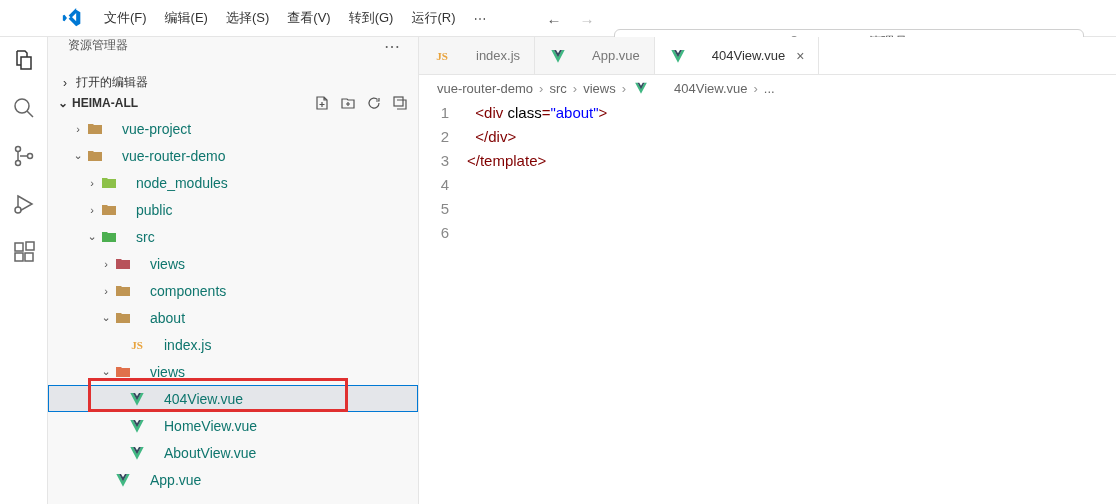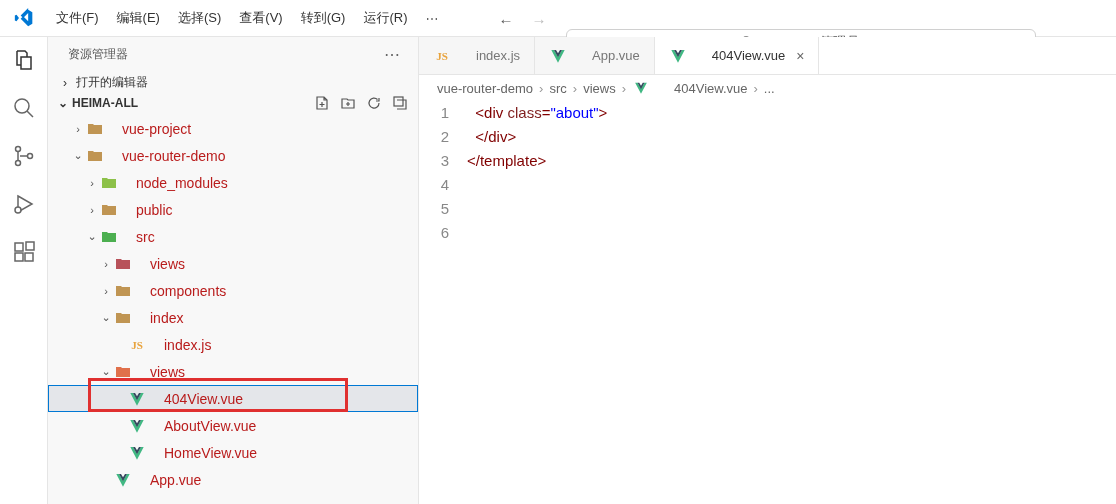--- a/index.html
+++ b/index.html
@@ -1,64 +1,64 @@
 <!DOCTYPE html>
 <html><head>
 <meta charset="utf-8">
 <style>
 * { margin: 0; padding: 0; box-sizing: border-box; font-family: "Segoe UI", "Microsoft YaHei", sans-serif; }
 body { width: 1116px; height: 504px; overflow: hidden; background: #fff; color: #333; font-size: 13px; }
-.titlebar { height: 37px; display: flex; align-items: center; background: #fff; border-bottom: 1px solid #e5e5e5; }
+.titlebar { height: 37px; display: flex; align-items: center; background: #fff; border-bottom: 1px solid #e5e5e5; padding-left: 48px; }
 .titlebar .logo { width: 48px; display: flex; align-items: center; justify-content: center; }
 .menu-items { display: flex; gap: 2px; }
 .menu-item { padding: 4px 8px; cursor: pointer; color: #333; border-radius: 4px; }
 .menu-ellipsis { padding: 4px 10px; cursor: pointer; }
 .nav-arrows { display: flex; gap: 18px; margin-left: 50px; margin-right: 20px; color: #555; }
 .nav-arrow { cursor: pointer; font-size: 15px; }
 .nav-arrow.disabled { color: #bbb; }
 .command-center { flex: 1; max-width: 470px; height: 26px; background: #fff; border: 1px solid #d0d0d0; border-radius: 6px; display: flex; align-items: center; justify-content: center; gap: 6px; color: #555; margin-right: 10px; margin-top: 48px; }
 .command-center svg { width: 14px; height: 14px; }
 
 .main { display: flex; height: calc(100% - 37px); }
 .activity-bar { width: 48px; background: #fff; border-right: 1px solid #e5e5e5; display: flex; flex-direction: column; align-items: center; padding-top: 10px; gap: 22px; }
 .activity-icon { width: 26px; height: 26px; color: #666; cursor: pointer; display: flex; align-items: center; justify-content: center; }
 .activity-icon.active { color: #333; }
 
 .sidebar { width: 371px; background: #f8f8f8; border-right: 1px solid #e5e5e5; display: flex; flex-direction: column; }
-.sidebar-header { height: 35px; display: flex; align-items: center; justify-content: space-between; padding: 0 18px 0 20px; color: #555; }
+.sidebar-header { height: 35px; display: flex; align-items: flex-start; justify-content: space-between; padding: 0 18px 0 20px; color: #555; }
 .sidebar-title { font-size: 12px; }
 .sidebar-ellipsis { cursor: pointer; color: #666; font-size: 16px; }
 .section-header { display: flex; align-items: center; padding: 2px 10px; gap: 4px; cursor: pointer; font-size: 12px; }
 .section-header .chev { width: 14px; display: inline-block; text-align: center; }
 .folder-header { display: flex; align-items: center; justify-content: space-between; padding: 2px 10px; font-weight: 600; font-size: 12px; }
 .folder-header .left { display: flex; align-items: center; gap: 4px; }
 .folder-actions { display: flex; gap: 10px; color: #555; }
 .folder-actions span { cursor: pointer; }
 .tree { font-size: 14px; padding: 2px 0; }
 .tree-row { display: flex; align-items: center; height: 27px; cursor: pointer; padding-right: 8px; }
 .tree-row.selected { background: #e4e6ea; outline: 1px solid #0078d4; outline-offset: -1px; }
 .tree-indent { display: inline-block; }
 .tree-chev { width: 16px; text-align: center; color: #555; font-size: 11px; }
 .tree-icon { width: 18px; height: 18px; margin-right: 18px; display: inline-flex; align-items: center; justify-content: center; }
-.tree-label { color: #b91c1c; }
+.tree-label { color: #0f766e; }
 .highlight-box { position: absolute; border: 3px solid #e03030; pointer-events: none; }
 
 .editor-area { flex: 1; display: flex; flex-direction: column; background: #fff; position: relative; }
 .tabs { height: 38px; display: flex; border-bottom: 1px solid #e5e5e5; }
 .tab { display: flex; align-items: center; padding: 0 14px; gap: 7px; border-right: 1px solid #e5e5e5; cursor: pointer; color: #777; background: #f6f6f6; }
 .tab.active { background: #fff; color: #333; }
 .tab .close { margin-left: 4px; color: #666; font-size: 14px; }
 .breadcrumbs { height: 26px; display: flex; align-items: center; padding: 0 18px; gap: 6px; color: #666; font-size: 13px; }
 .breadcrumbs .sep { color: #999; }
 .code { font-family: Consolas, "Courier New", monospace; font-size: 15px; line-height: 24px; display: flex; }
 .gutter { width: 48px; text-align: right; color: #888; padding-right: 18px; }
 .code-lines { flex: 1; }
 .code-line { white-space: pre; }
 .tag { color: #800000; }
-.attr { color: #7f1d1d; }
+.attr { color: #000000; }
 .str { color: #0000ff; }
 .punct { color: #800000; }
 .txt { color: #333; }
 .watermark { position: absolute; bottom: 6px; right: 14px; color: #bbb; font-size: 13px; }
 
 svg { display: block; }
 </style>
 </head>
 <body>
 
@@ -237,21 +237,21 @@
           <span class="tree-label">components</span>
         </div>
         <div class="tree-row">
           <span class="tree-indent" style="width:50px"></span>
           <span class="tree-chev">⌄</span>
           <span class="tree-icon">
             <svg width="16" height="16" viewBox="0 0 16 16">
               <path fill="#c09553" d="M1 3h5l1 1h8v9H1z"></path>
             </svg>
           </span>
-          <span class="tree-label">index</span>
+          <span class="tree-label">about</span>
         </div>
         <div class="tree-row">
           <span class="tree-indent" style="width:64px"></span>
           <span class="tree-chev"></span>
           <span class="tree-icon">
             <span style="color:#e8a33d;font-weight:700;font-size:11px;font-family:Consolas">JS</span>
           </span>
           <span class="tree-label">index.js</span>
         </div>
         <div class="tree-row">
@@ -278,32 +278,32 @@
         <div class="highlight-box" style="left: 40px; width: 260px; top: 265px; height: 34px;"></div>
         <div class="tree-row">
           <span class="tree-indent" style="width:64px"></span>
           <span class="tree-chev"></span>
           <span class="tree-icon">
             <svg width="16" height="16" viewBox="0 0 24 24">
               <path fill="#41b883" d="M2 3h4l6 10 6-10h4L12 22 2 3z"></path>
               <path fill="#35495e" d="M6 3h3l3 5 3-5h3l-6 11L6 3z"></path>
             </svg>
           </span>
+          <span class="tree-label">HomeView.vue</span>
+        </div>
+        <div class="tree-row">
+          <span class="tree-indent" style="width:64px"></span>
+          <span class="tree-chev"></span>
+          <span class="tree-icon">
+            <svg width="16" height="16" viewBox="0 0 24 24">
+              <path fill="#41b883" d="M2 3h4l6 10 6-10h4L12 22 2 3z"></path>
+              <path fill="#35495e" d="M6 3h3l3 5 3-5h3l-6 11L6 3z"></path>
+            </svg>
+          </span>
           <span class="tree-label">AboutView.vue</span>
-        </div>
-        <div class="tree-row">
-          <span class="tree-indent" style="width:64px"></span>
-          <span class="tree-chev"></span>
-          <span class="tree-icon">
-            <svg width="16" height="16" viewBox="0 0 24 24">
-              <path fill="#41b883" d="M2 3h4l6 10 6-10h4L12 22 2 3z"></path>
-              <path fill="#35495e" d="M6 3h3l3 5 3-5h3l-6 11L6 3z"></path>
-            </svg>
-          </span>
-          <span class="tree-label">HomeView.vue</span>
         </div>
         <div class="tree-row">
           <span class="tree-indent" style="width:50px"></span>
           <span class="tree-chev"></span>
           <span class="tree-icon">
             <svg width="16" height="16" viewBox="0 0 24 24">
               <path fill="#41b883" d="M2 3h4l6 10 6-10h4L12 22 2 3z"></path>
               <path fill="#35495e" d="M6 3h3l3 5 3-5h3l-6 11L6 3z"></path>
             </svg>
           </span>

